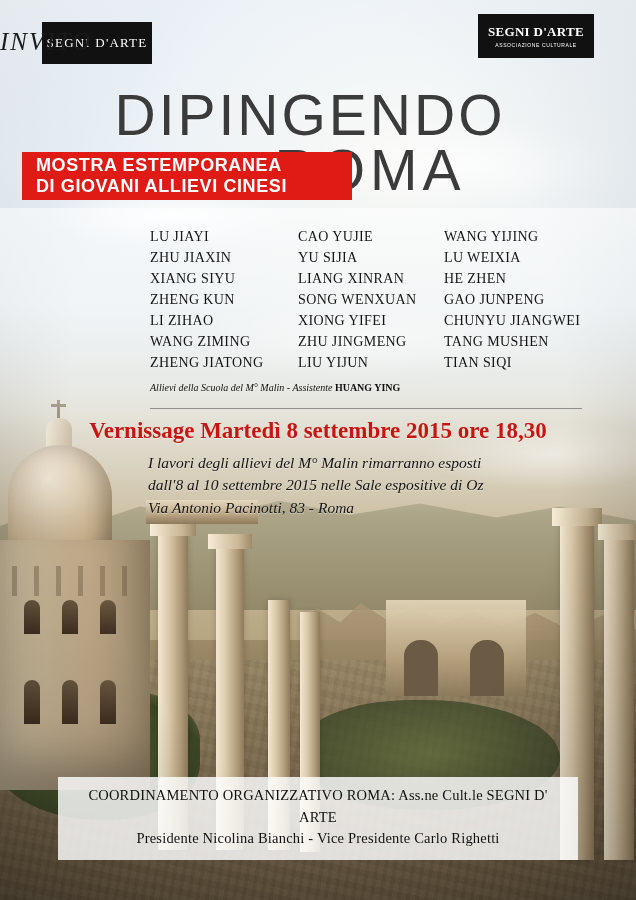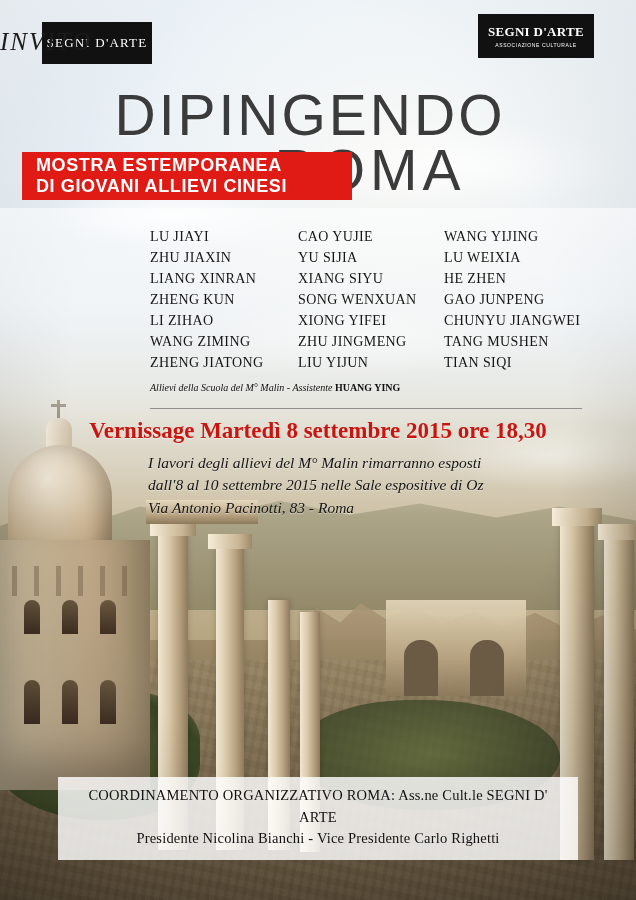--- a/index.html
+++ b/index.html
@@ -360,22 +360,22 @@
       <div>DI GIOVANI ALLIEVI CINESI</div>
     </div>
 
     <div class="names">
       <span>LU JIAYI</span>
       <span>CAO YUJIE</span>
       <span>WANG YIJING</span>
       <span>ZHU JIAXIN</span>
       <span>YU SIJIA</span>
       <span>LU WEIXIA</span>
+      <span>XIANG SIYU</span>
       <span>LIANG XINRAN</span>
-      <span>XIANG SIYU</span>
       <span>HE ZHEN</span>
       <span>ZHENG KUN</span>
       <span>SONG WENXUAN</span>
       <span>GAO JUNPENG</span>
       <span>LI ZIHAO</span>
       <span>XIONG YIFEI</span>
       <span>CHUNYU JIANGWEI</span>
       <span>WANG ZIMING</span>
       <span>ZHU JINGMENG</span>
       <span>TANG MUSHEN</span>

